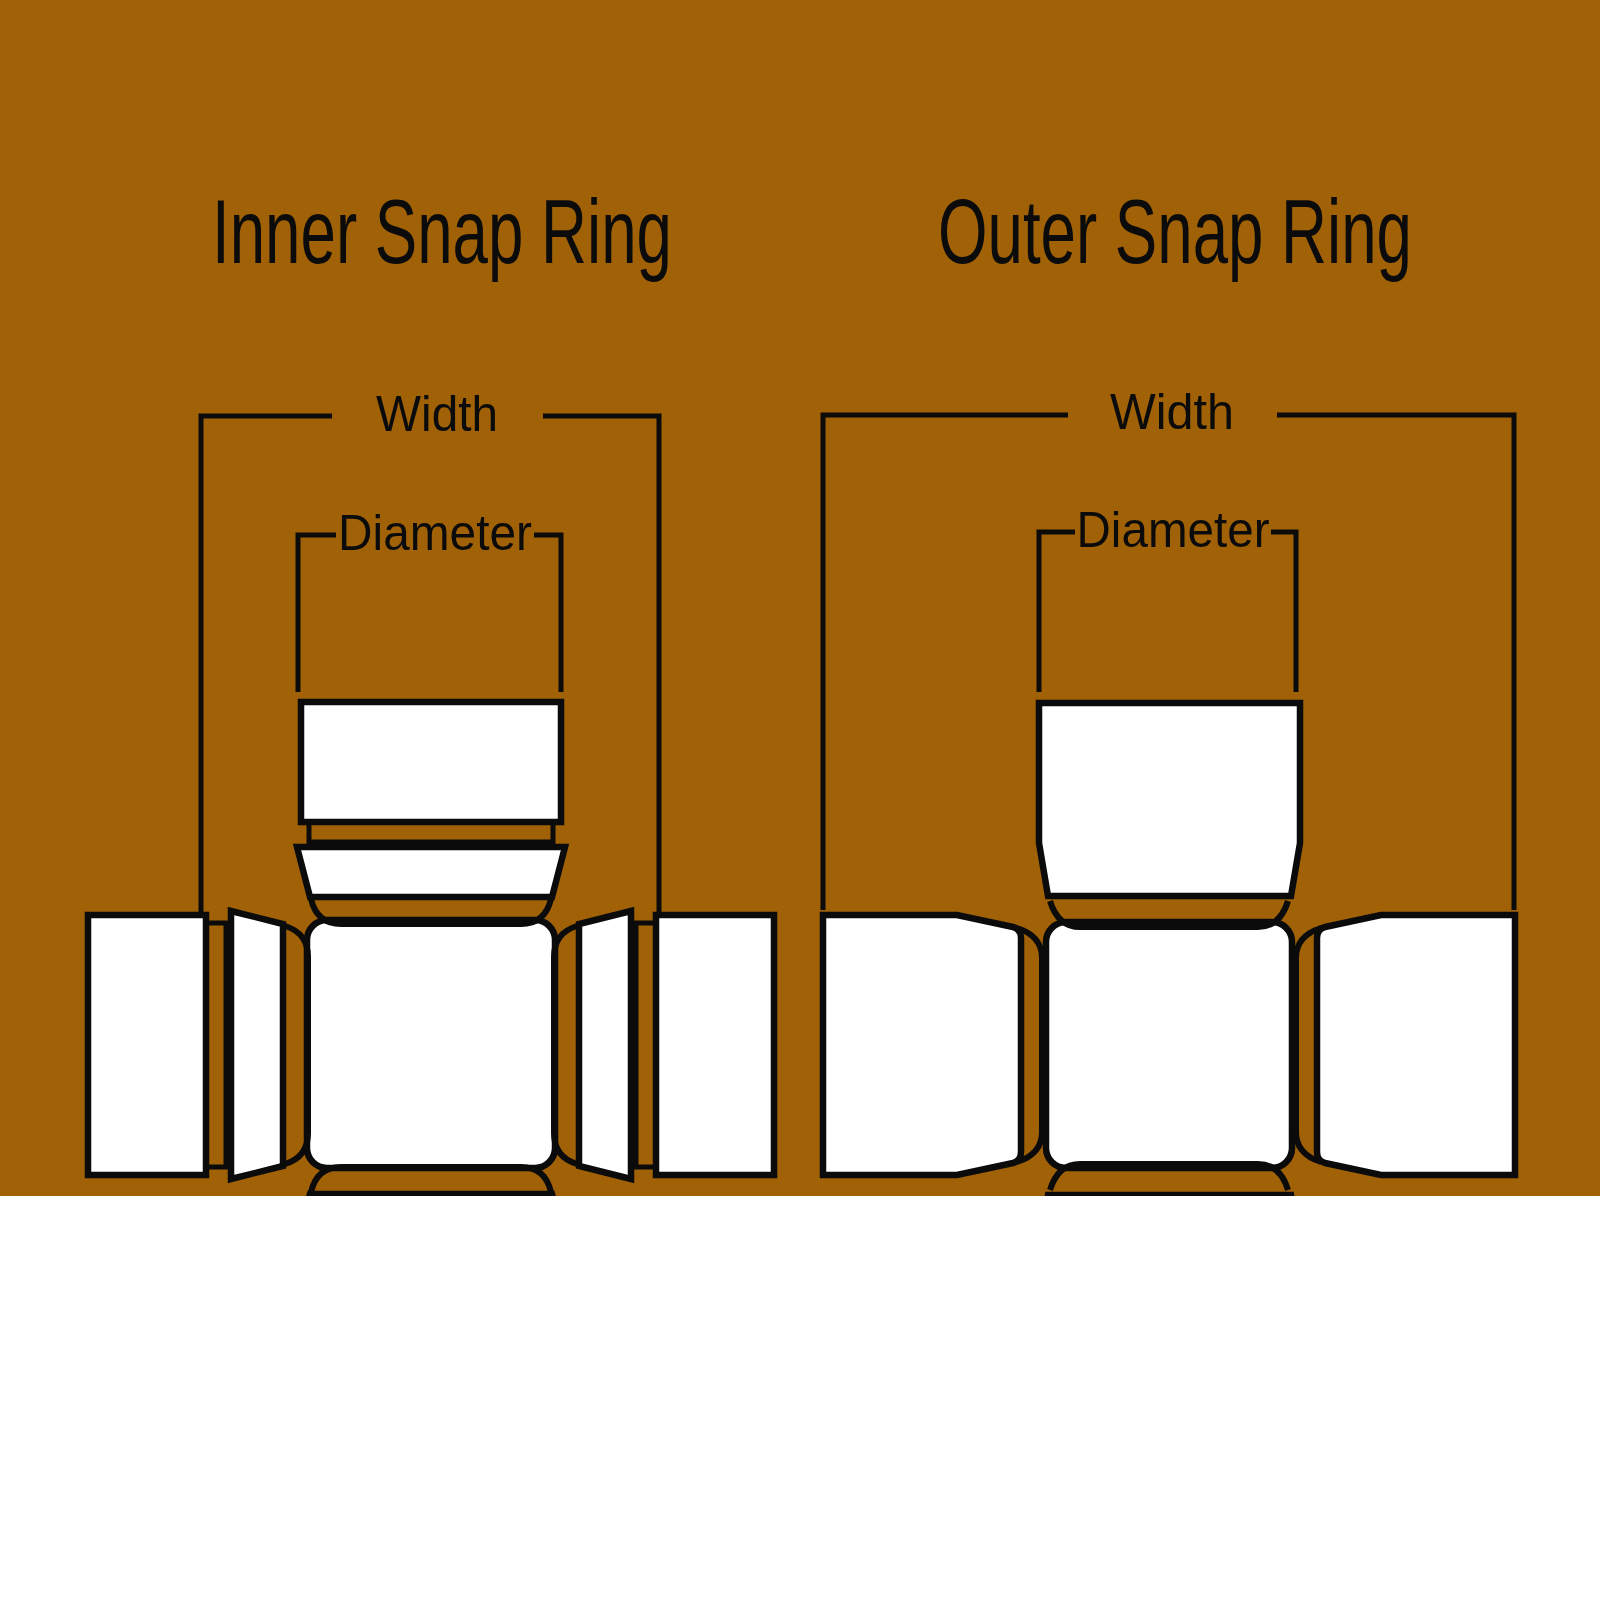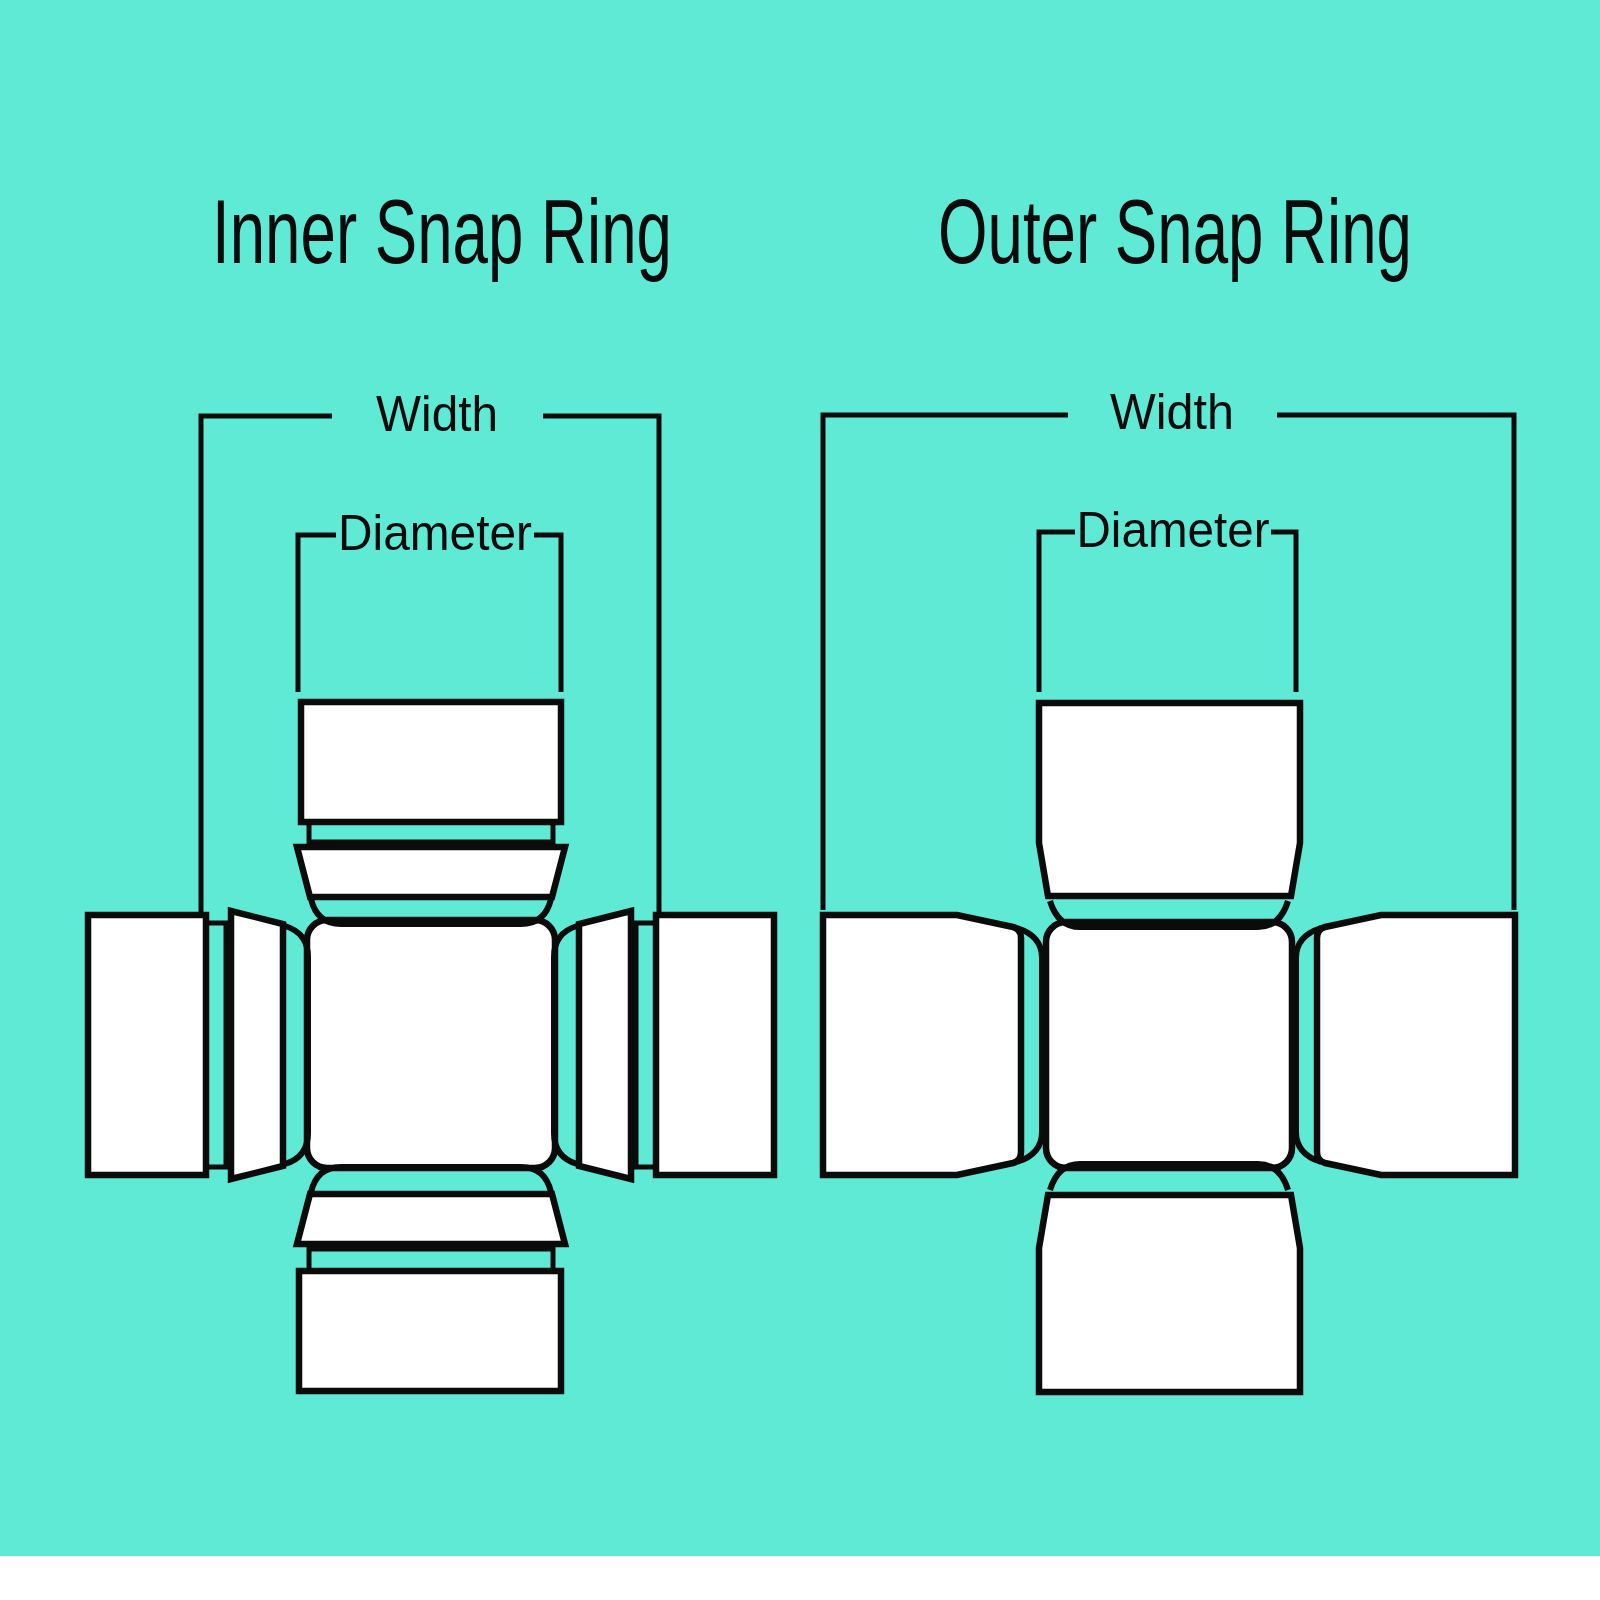--- a/index.html
+++ b/index.html
@@ -1,16 +1,16 @@
 <!DOCTYPE html>
 <html><head>
 <meta charset="utf-8">
 <style>
   html,body{margin:0;padding:0;background:#ffffff;}
-  .stage{position:relative;width:1600px;height:1556px;background:#5eead4;overflow:hidden;}
+  .stage{position:relative;width:1600px;height:1196px;background:#a16207;overflow:hidden;}
   svg{display:block;}
   text{font-family:"Liberation Sans", sans-serif;fill:#0b0b0b;}
   .title{font-size:90px;}
   .dim-label{font-size:50px;}
   .shape{fill:#ffffff;stroke:#0b0b0b;stroke-width:6.5;stroke-linejoin:miter;}
   .line{fill:none;stroke:#0b0b0b;stroke-width:6;stroke-linecap:butt;}
   .thin{fill:none;stroke:#0b0b0b;stroke-width:5;stroke-linecap:butt;}
   .bracket{fill:none;stroke:#0b0b0b;stroke-width:5;stroke-linecap:butt;stroke-linejoin:miter;}
 </style>
 </head>

